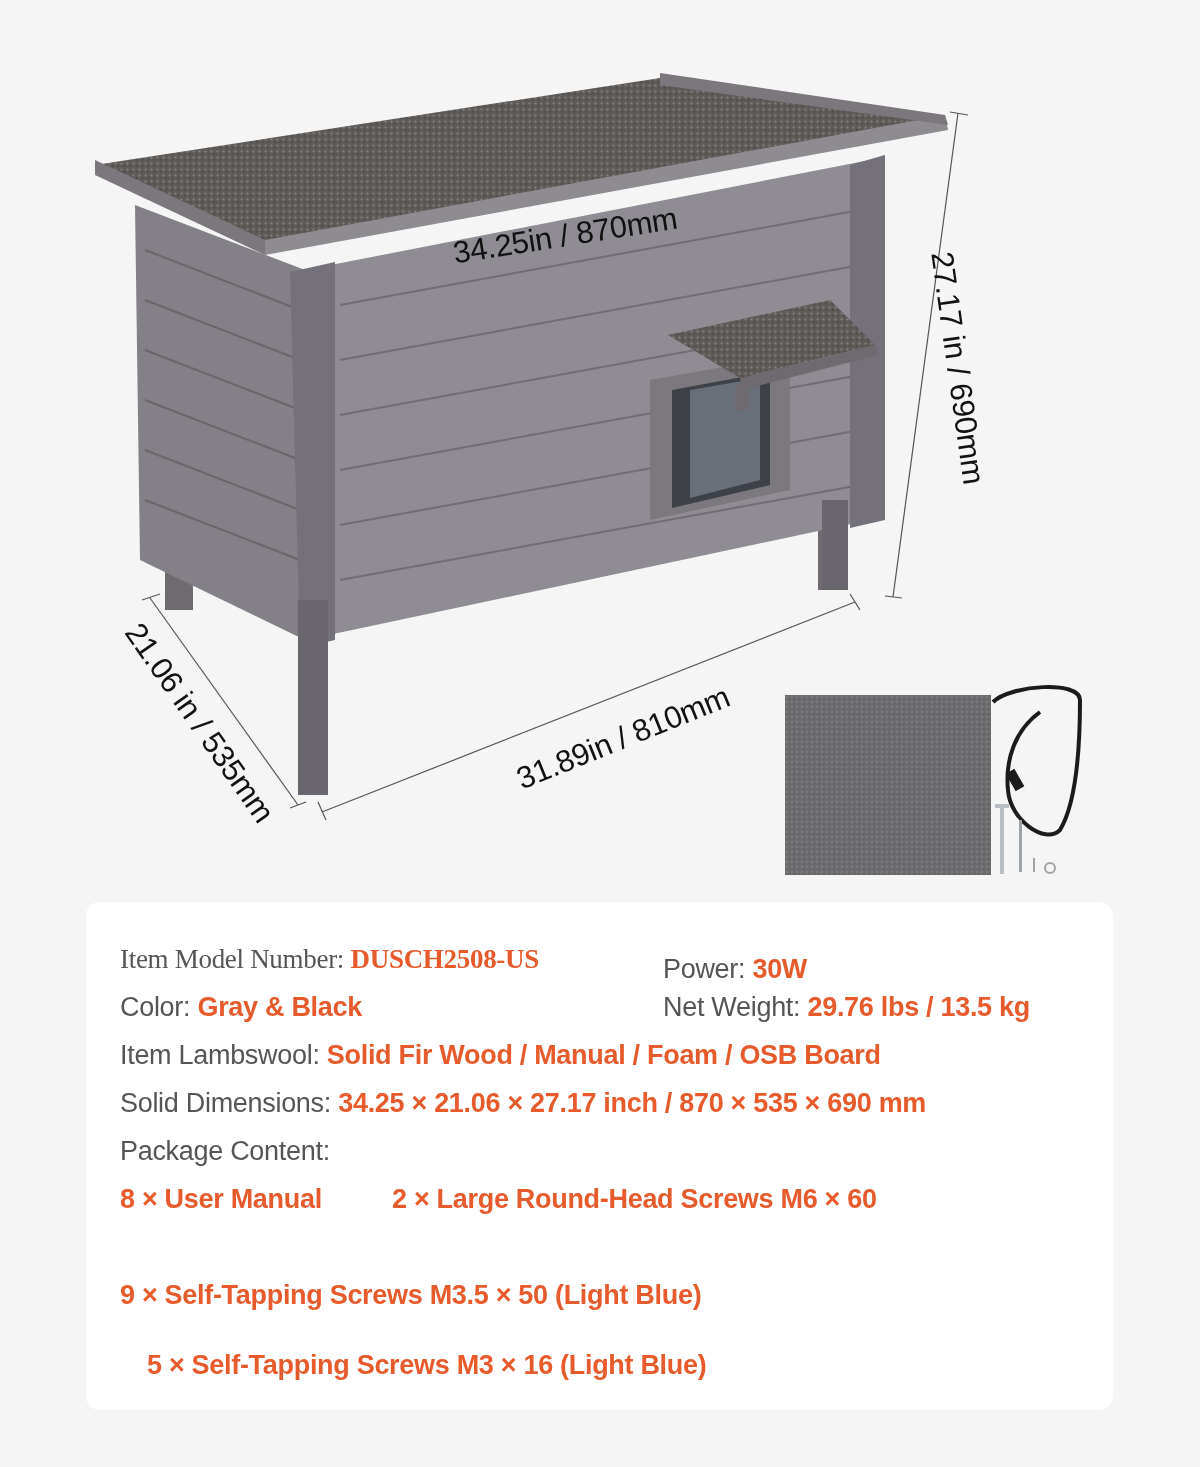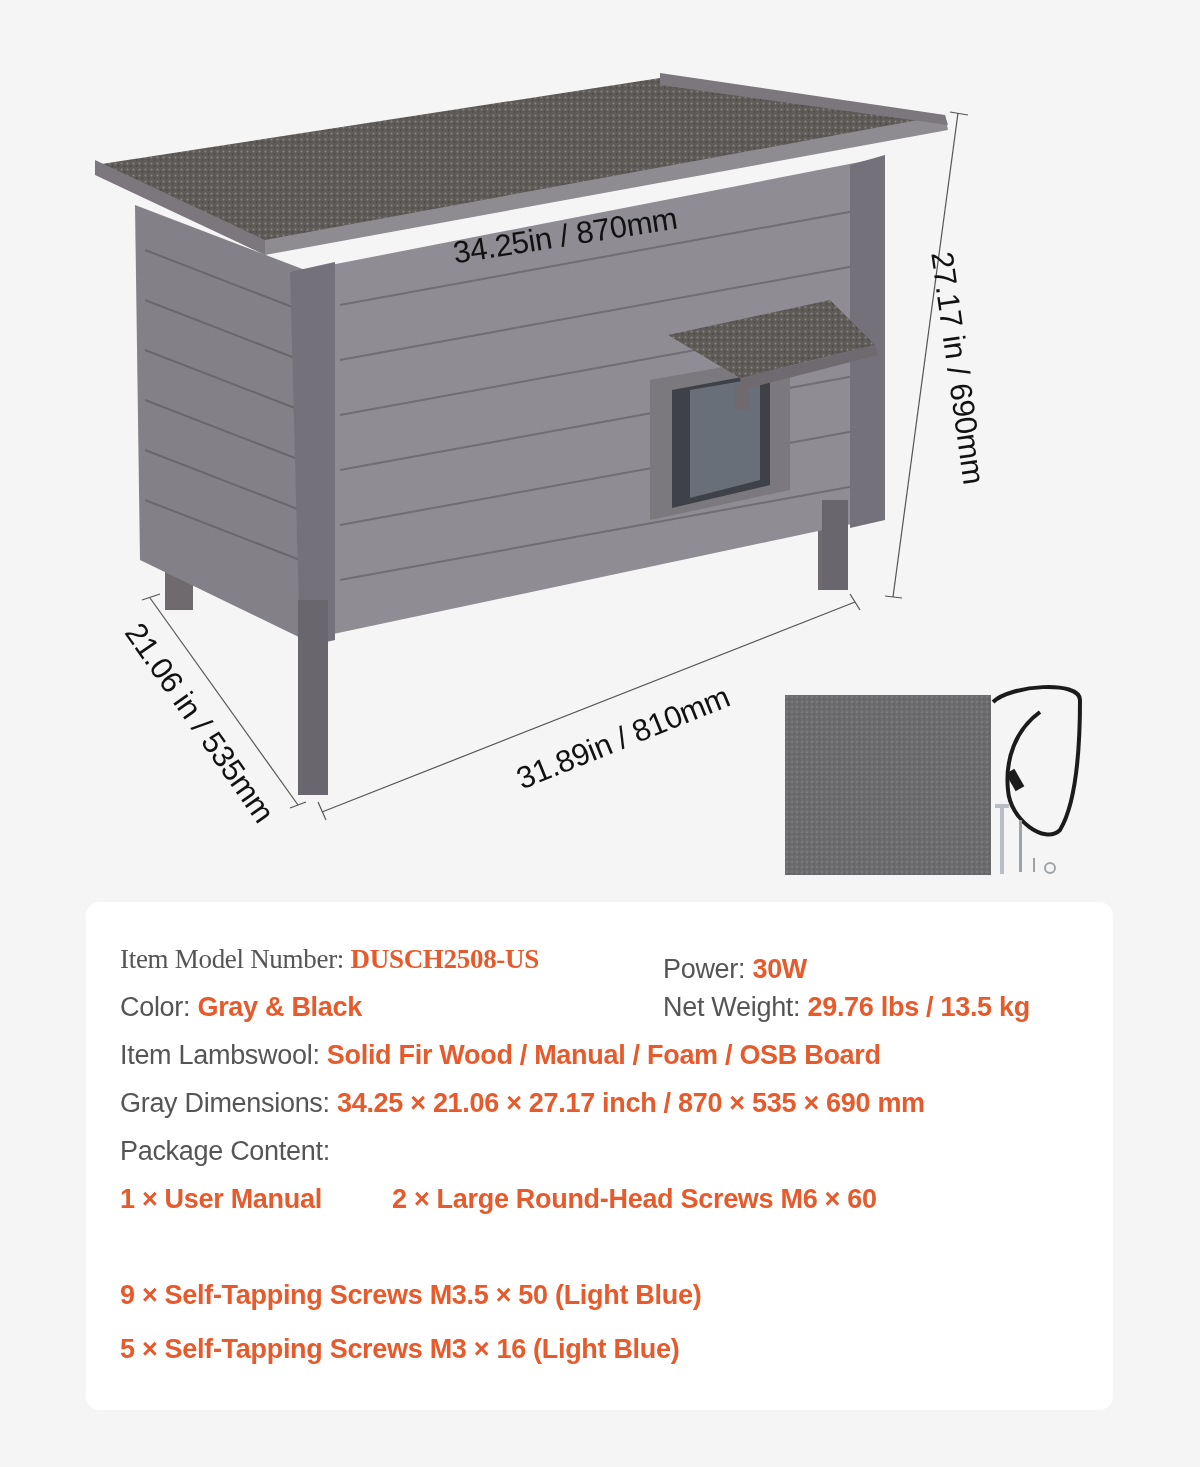--- a/index.html
+++ b/index.html
@@ -132,21 +132,21 @@
   </div>
   <div class="row" style="top:90px; left:577px;">
     <span>Net Weight:</span>
     <span class="v">29.76 lbs / 13.5 kg</span>
   </div>
   <div class="row" style="top:138px;">
     <span>Item Lambswool:</span>
     <span class="v">Solid Fir Wood / Manual / Foam / OSB Board</span>
   </div>
   <div class="row" style="top:186px;">
-    <span>Gray Dimensions:</span>
+    <span>Solid Dimensions:</span>
     <span class="v">34.25 × 21.06 × 27.17 inch / 870 × 535 × 690 mm</span>
   </div>
   <div class="row" style="top:234px;">Package Content:</div>
-  <div class="row hl" style="top:282px;">1 × User Manual</div>
+  <div class="row hl" style="top:282px;">8 × User Manual</div>
   <div class="row hl" style="top:282px; left:306px;">2 × Large Round-Head Screws M6 × 60</div>
   <div class="row hl" style="top:378px;">9 × Self-Tapping Screws M3.5 × 50 (Light Blue)</div>
-  <div class="row hl" style="top:432px;">5 × Self-Tapping Screws M3 × 16 (Light Blue)</div>
+  <div class="row hl" style="top:448px;margin-left:27px;">5 × Self-Tapping Screws M3 × 16 (Light Blue)</div>
 </div>
 
 </body></html>

